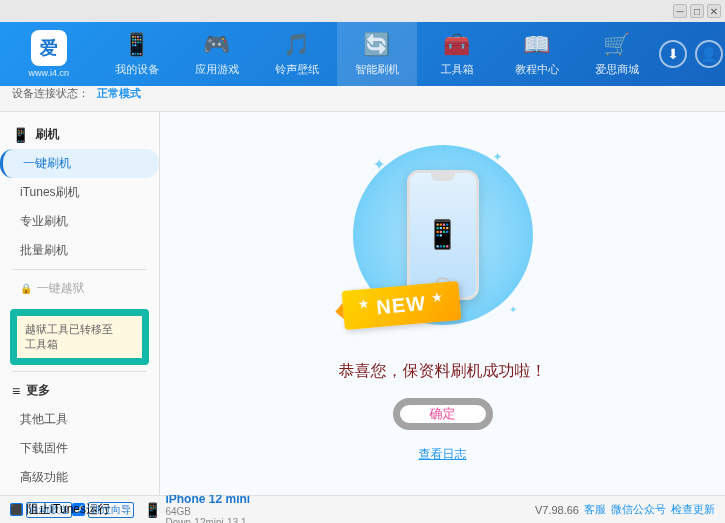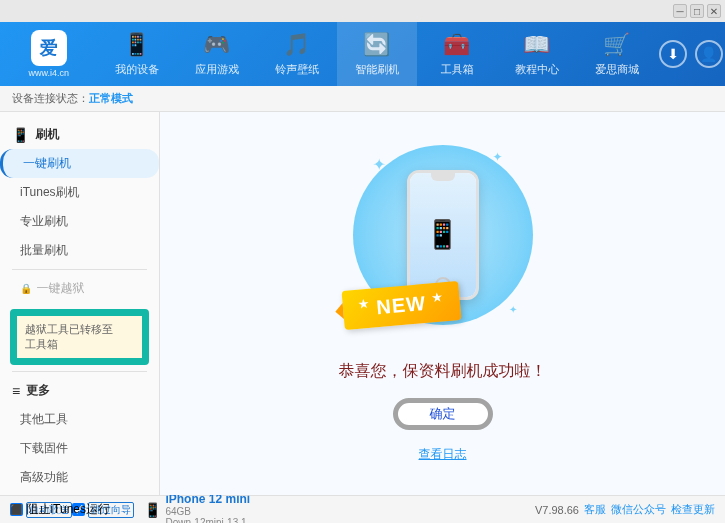--- a/index.html
+++ b/index.html
@@ -79,24 +79,25 @@
       display: flex; align-items: center; justify-content: center;
       color: white; font-size: 14px; cursor: pointer;
     }
 
     
     .status-bar {
       height: 26px;
       background: #f5f5f5;
       border-bottom: 1px solid #e0e0e0;
       display: flex;
-      align-items: center;
+      align-items: flex-start;
       padding: 0 12px;
       font-size: 11px;
       color: #666;
+      gap: 8px;
     }
     .status-bar .status-normal { color: #2196F3; font-weight: bold; }
 
     
     .main-layout {
       display: flex;
       height: calc(523px - 22px - 64px - 26px - 28px);
     }
 
     
@@ -241,22 +242,22 @@
       font-size: 16px;
       color: #7f1d1d;
       margin-bottom: 16px;
       font-weight: 500;
     }
 
     
     .btn-confirm {
       width: 100px; height: 32px;
       background: white;
-      border: 5px solid #a3a3a3;
-      color: #1d4ed8;
+      border: 7px solid #a3a3a3;
+      color: #ec4899;
       border-radius: 16px;
       cursor: pointer;
       font-size: 13px;
       margin-bottom: 16px;
     }
     .btn-link {
       color: #2196F3;
       font-size: 12px;
       cursor: pointer;
       text-decoration: underline;

